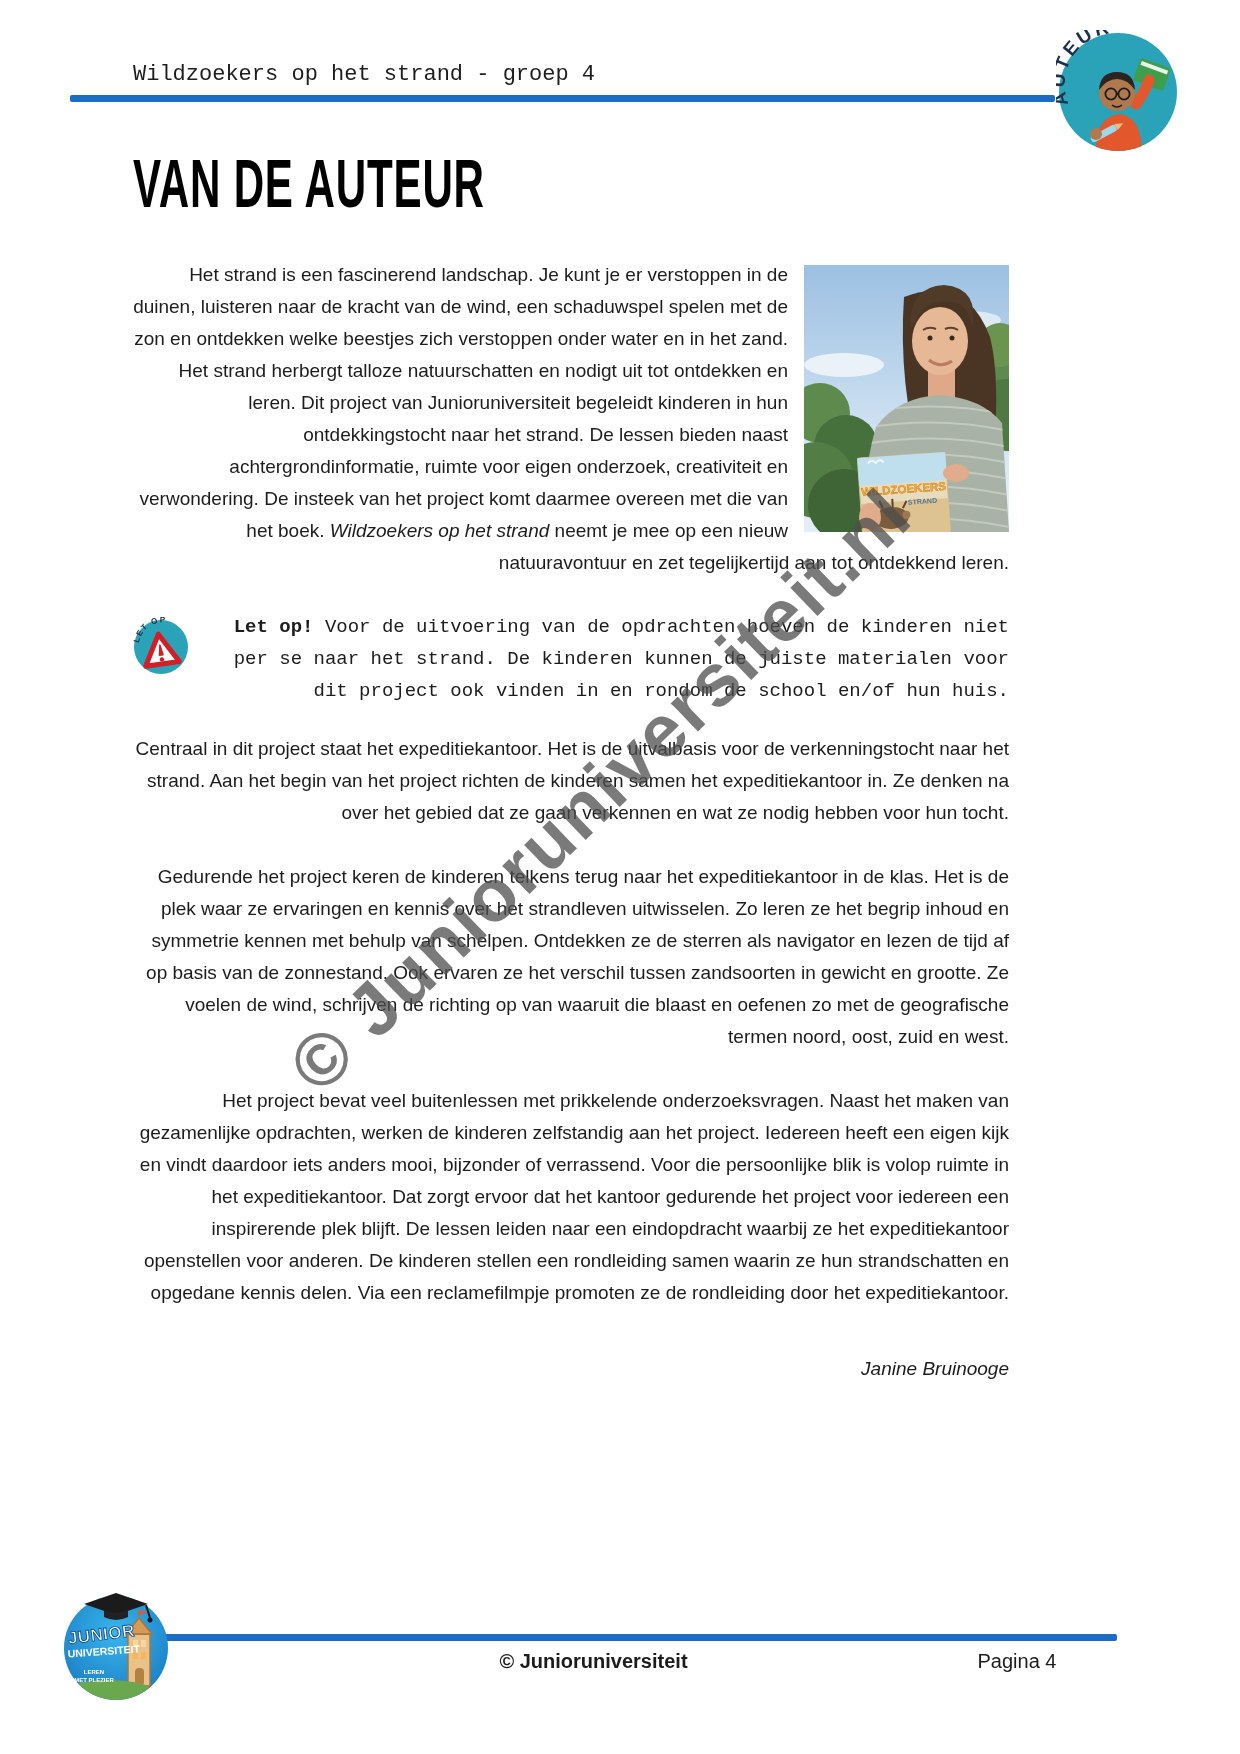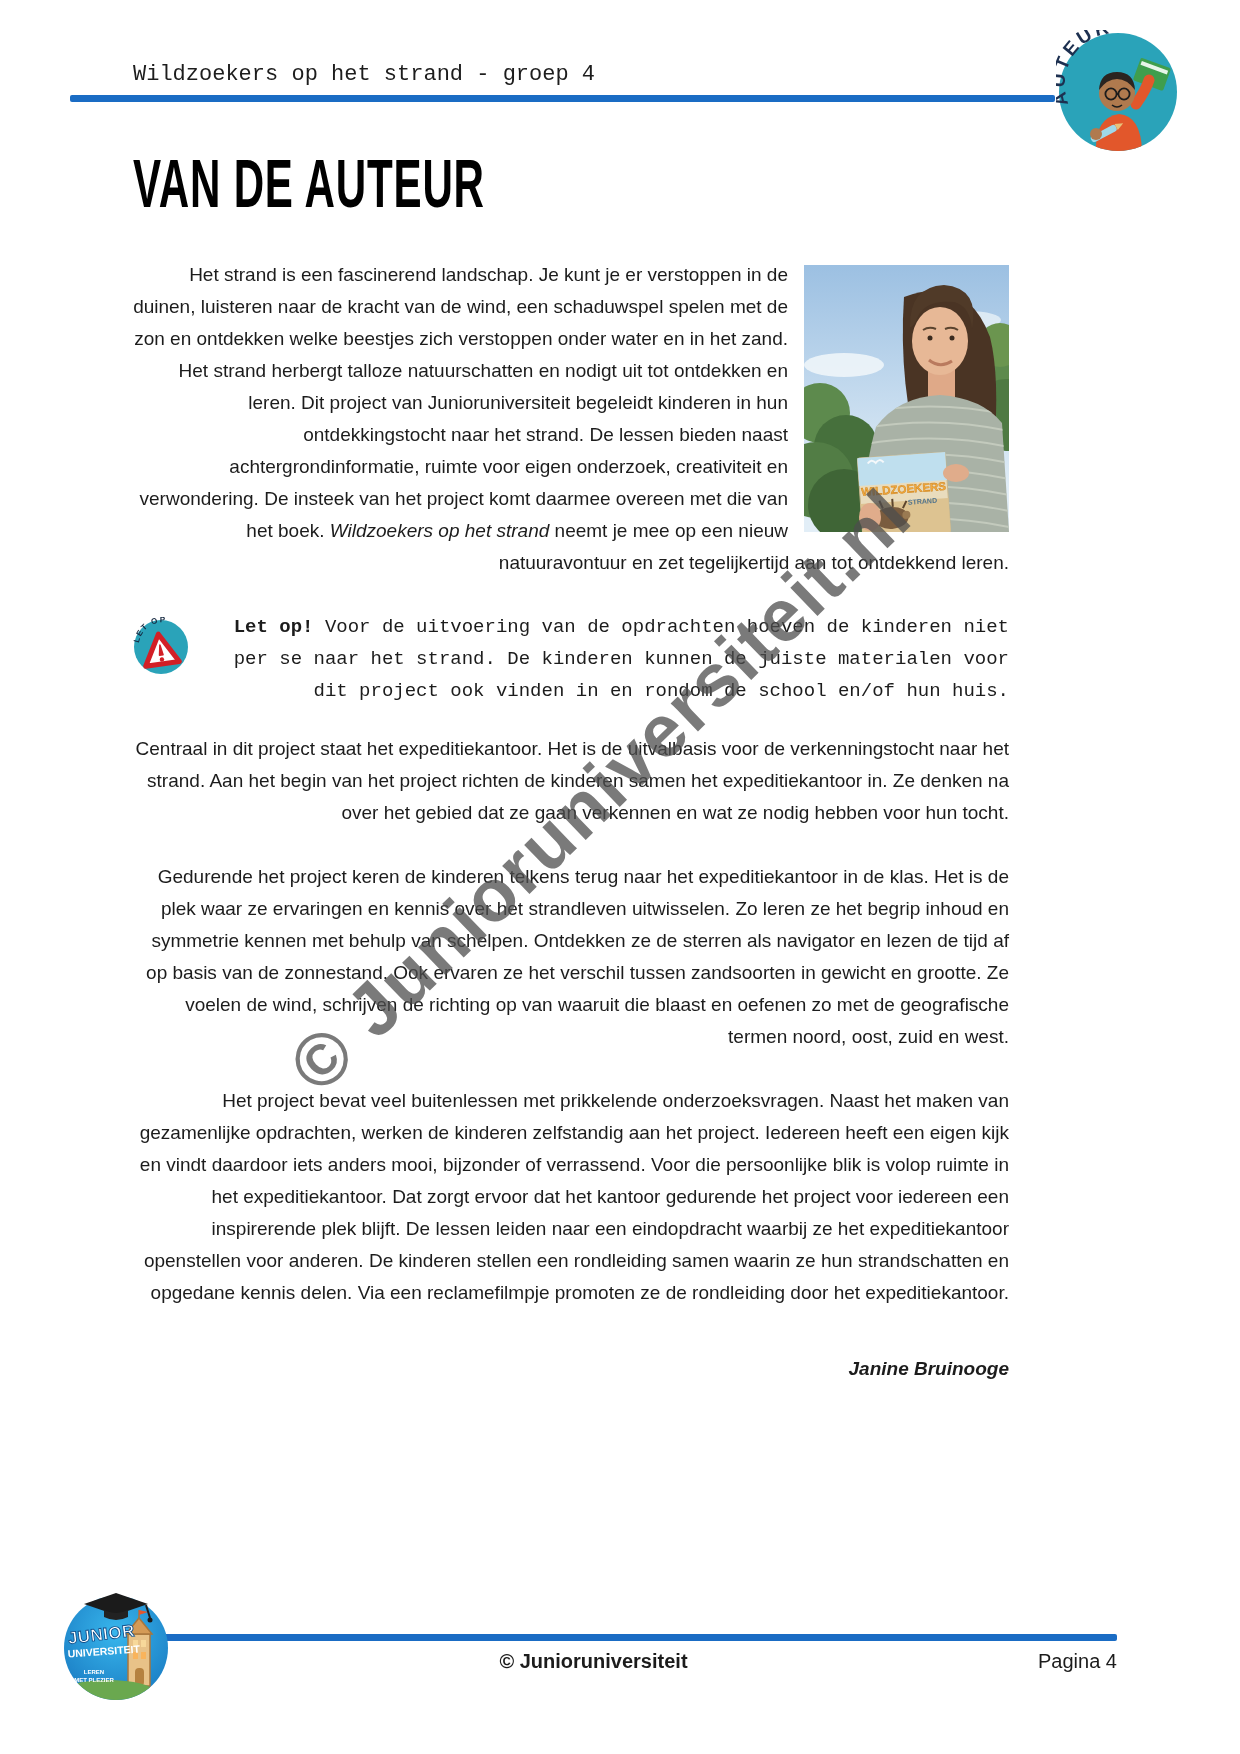--- a/index.html
+++ b/index.html
@@ -15,31 +15,31 @@
   .main{position:absolute;left:133px;top:153px;width:876px;font-size:19px;line-height:32px;}
   h1.page-title{margin:0 0 44px 0;font-size:54px;line-height:62px;font-weight:bold;color:#000;
      letter-spacing:1px;transform:scale(0.78,1.28);transform-origin:0 60%;white-space:nowrap;}
   p{margin:0 0 32px 0;text-align:right;}
   .photo-frame{float:right;width:205px;height:267px;margin:6px 0 12px 16px;}
   .callout{display:flex;align-items:flex-start;gap:22px;margin:0 0 26px 0;}
   .warning-icon{flex:0 0 56px;width:56px;height:60px;margin-top:6px;}
   .callout-text{flex:1;font-family:Liberation Mono, monospace;}
   .italic{font-style:italic;}
   .bold{font-weight:bold;}
-  .signature{font-style:italic;margin-top:44px;font-weight:bold;}
+  .signature{font-style:italic;margin-top:44px;}
 
   
   .watermark{position:absolute;left:140px;top:748px;width:920px;text-align:center;
      font-size:74px;font-weight:bold;letter-spacing:2px;color:rgba(78,78,78,0.75);
      transform:rotate(-44deg);transform-origin:center;pointer-events:none;white-space:nowrap;}
 
   
   .footer-rule{position:absolute;left:70px;top:1634px;width:1047px;height:7px;background:#1a6cc4;border-radius:2px;}
   .footer-copy{position:absolute;left:70px;top:1650px;width:1047px;text-align:center;font-size:20px;font-weight:bold;}
-  .footer-page{position:absolute;left:917px;top:1650px;width:200px;text-align:right;font-size:20px;}
+  .footer-page{position:absolute;left:917px;top:1650px;width:200px;text-align:center;font-size:20px;}
   .footer-logo{position:absolute;left:60px;top:1590px;width:112px;height:112px;z-index:3;}
   svg text{font-family:"Liberation Sans",sans-serif;}
 </style>
 </head>
 <body>
 
 <div class="page">
 
   <div class="header-title">Wildzoekers op het strand - groep 4</div>
   <div class="header-rule"></div>

